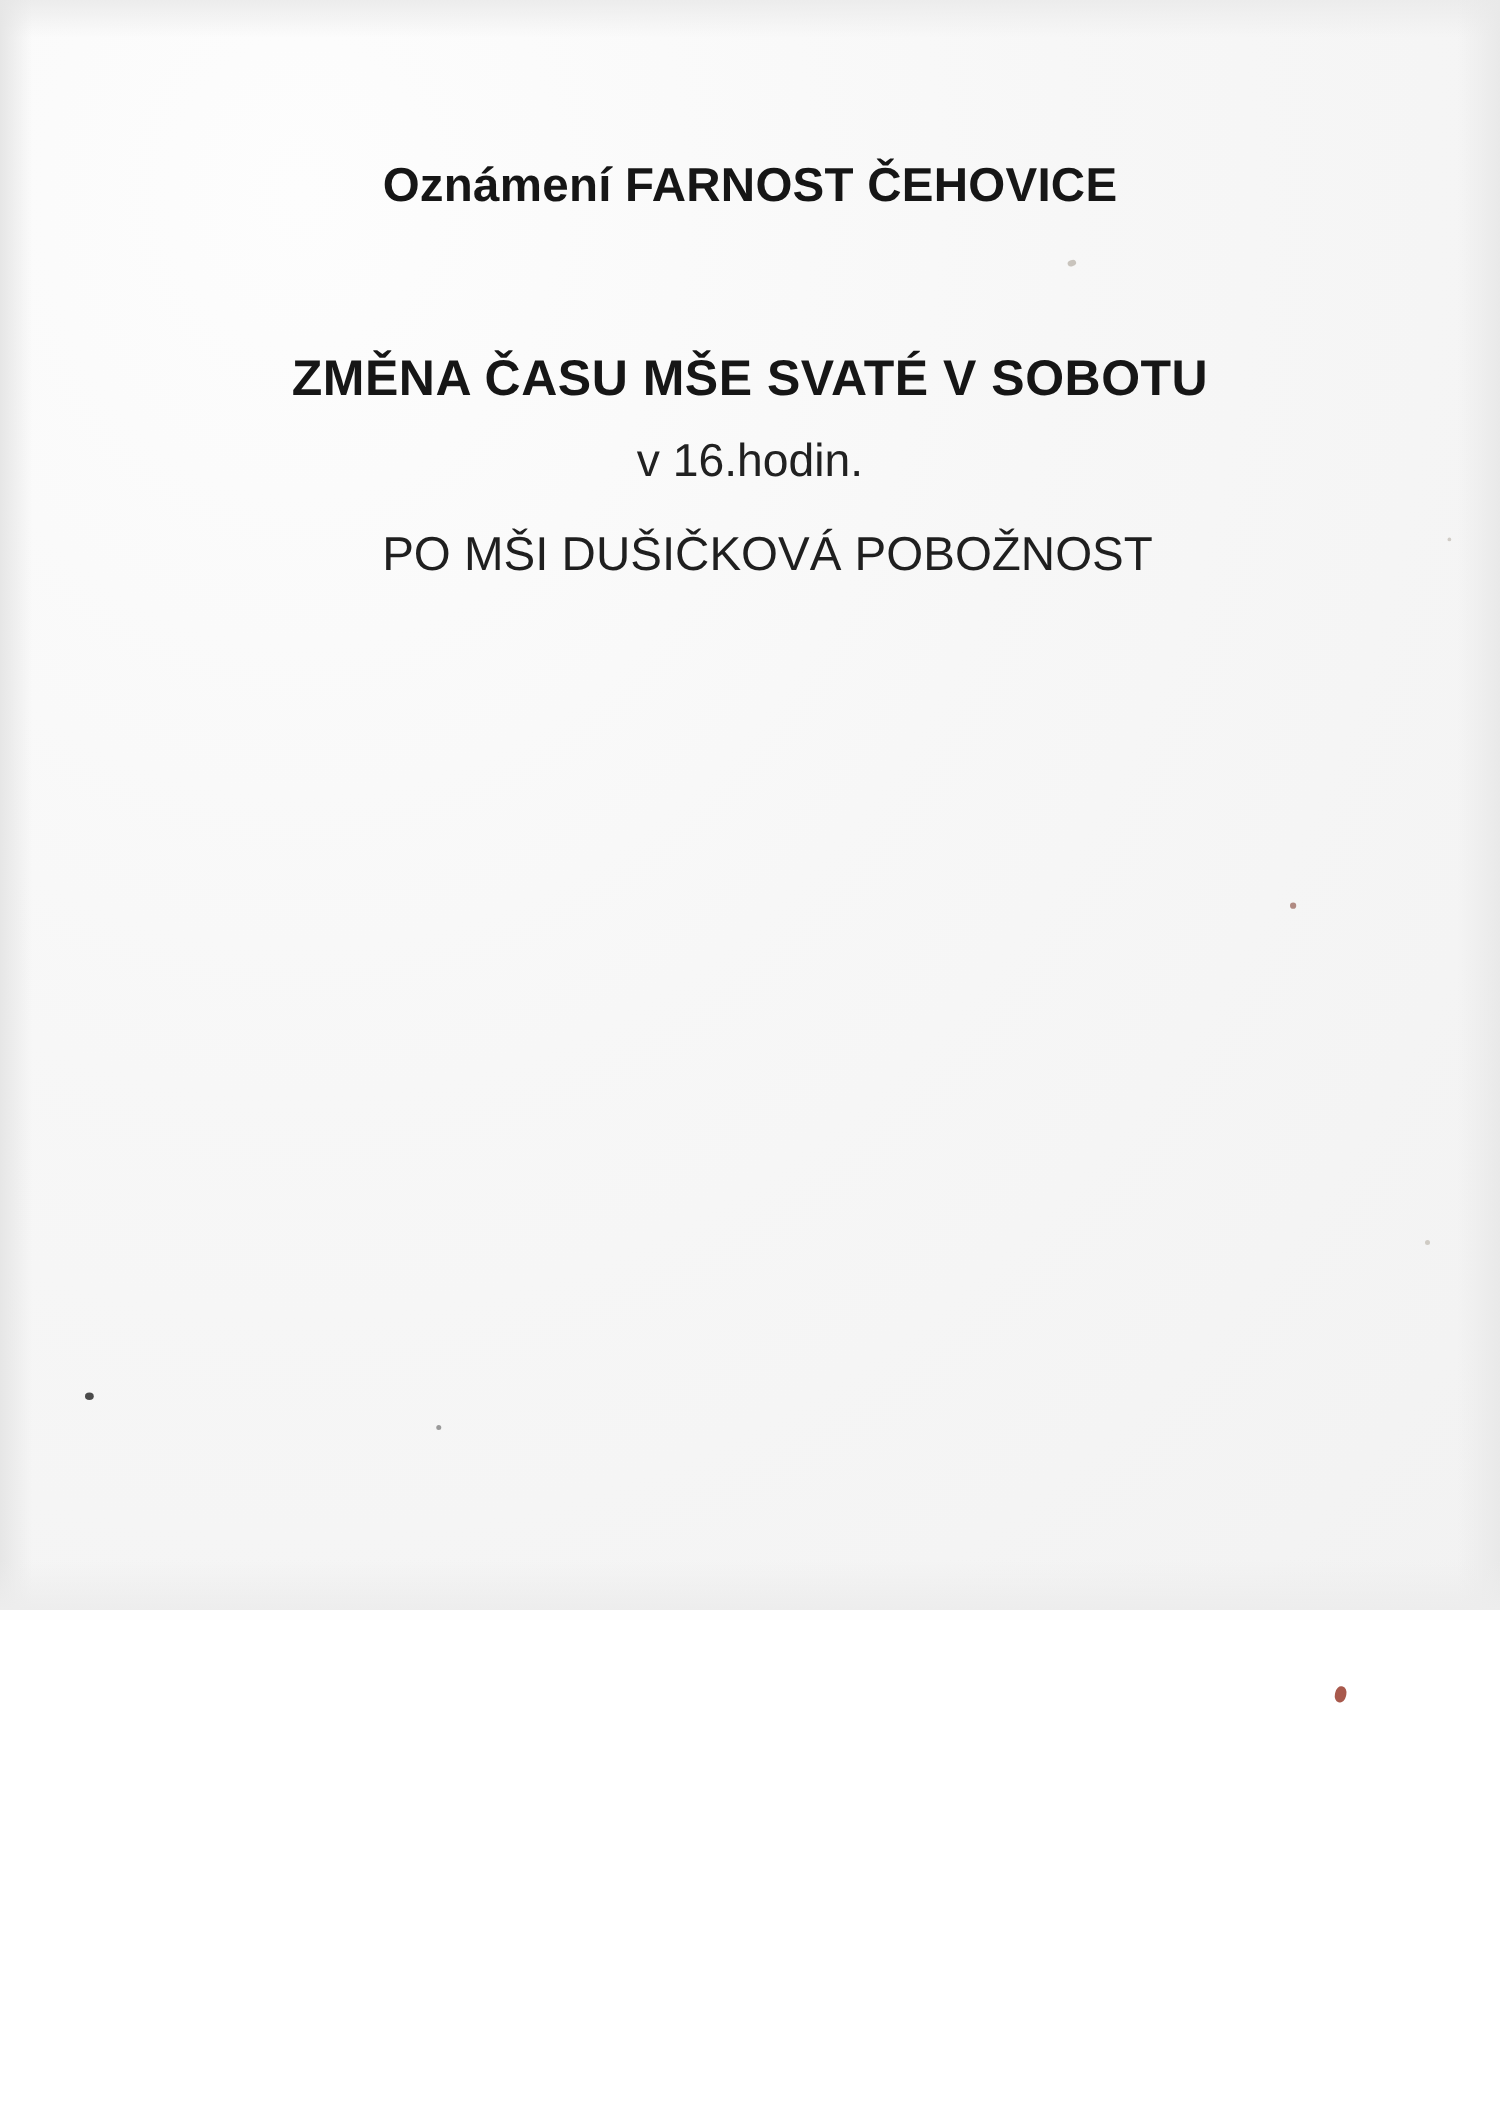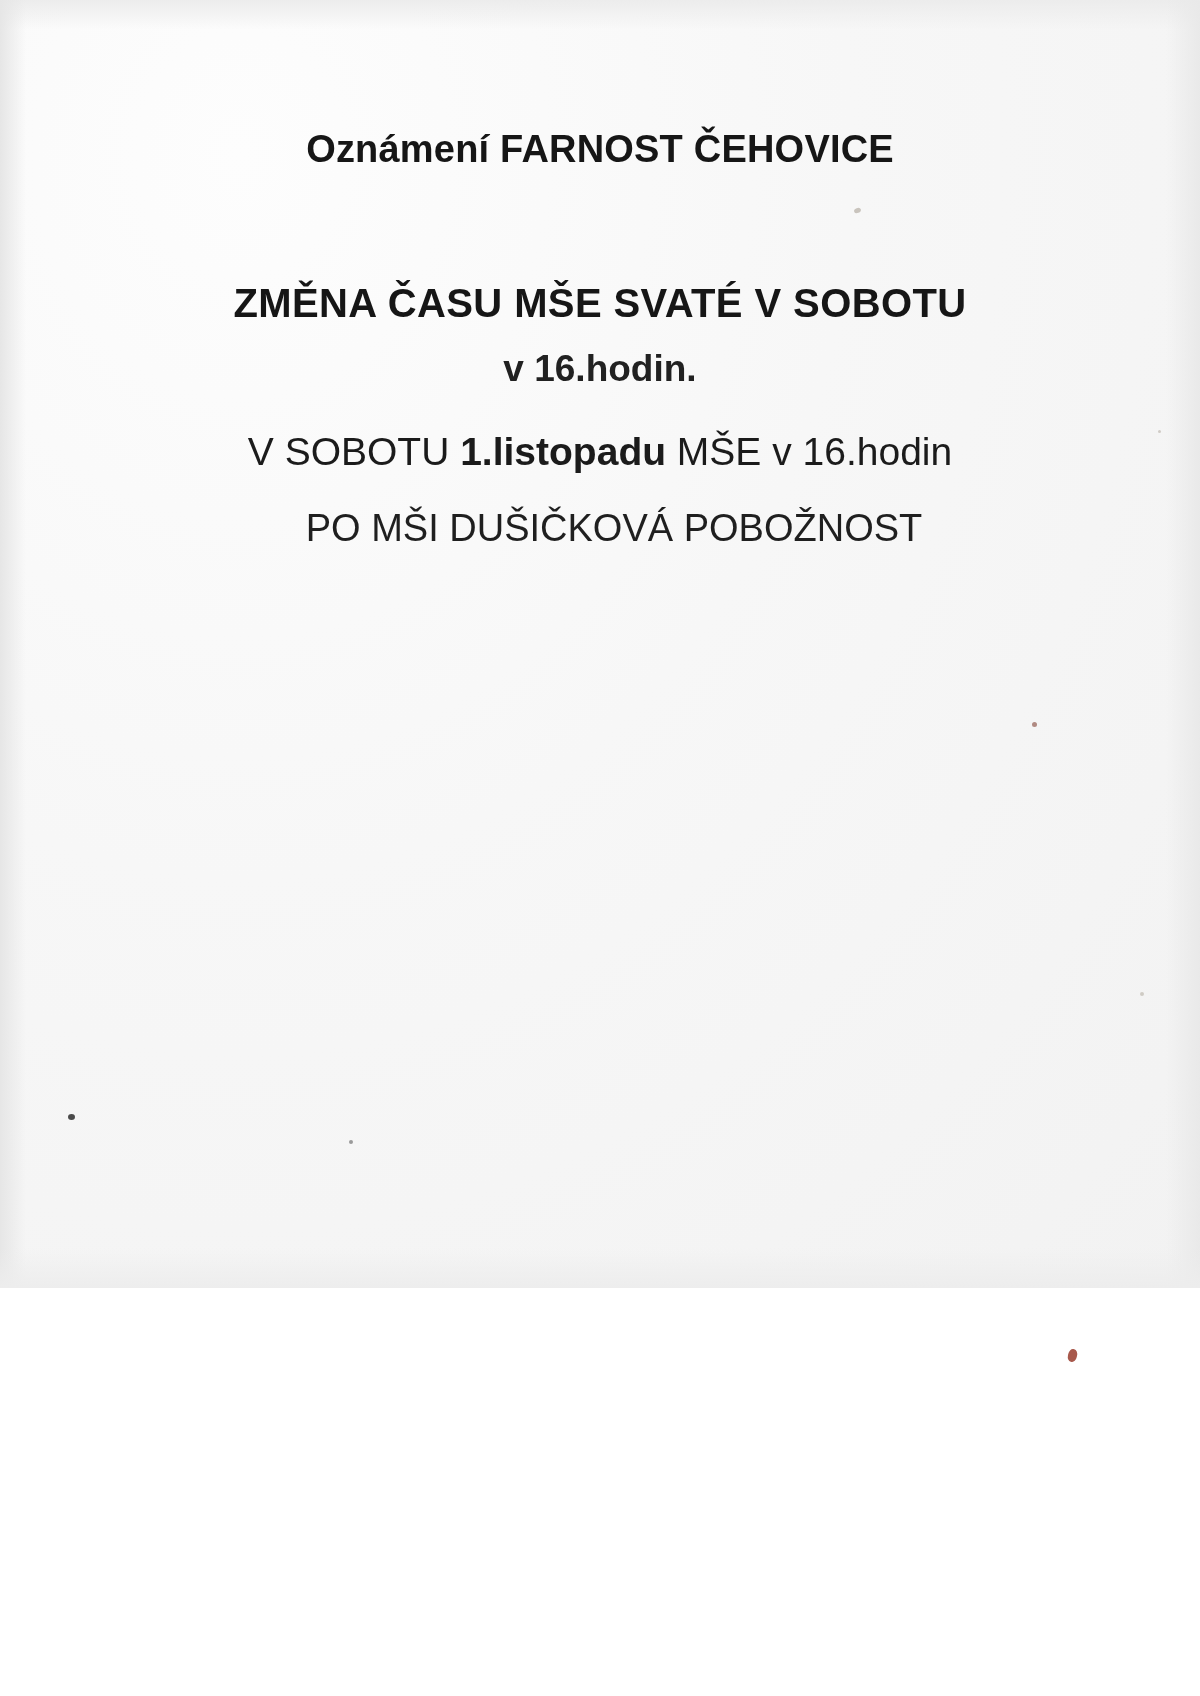--- a/index.html
+++ b/index.html
@@ -77,21 +77,21 @@
     font-size: 40px;
     font-weight: bold;
     letter-spacing: 0.4px;
     color: #161616;
   }
 
   .subline {
     margin: 0;
     padding-top: 22px;
     font-size: 37px;
-    font-weight: bold;
+    font-weight: normal;
     color: #212121;
   }
 
   .line-date {
     margin: 0;
     padding-top: 40px;
     font-size: 39px;
     font-weight: normal;
     color: #1b1b1b;
   }
@@ -141,23 +141,20 @@
   <div class="scan-shade-bottom"></div>
 
   <div class="content">
 
     <h1 class="doc-title">Oznámení FARNOST ČEHOVICE</h1>
 
     <h2 class="headline">ZMĚNA ČASU MŠE SVATÉ V SOBOTU</h2>
 
     <p class="subline">v 16.hodin.</p>
 
-    <p class="line-date">
-      <span>V SOBOTU </span><span class="bold">1.listopadu</span><span> MŠE v 16.hodin</span>
-    </p>
 
     <p class="line-after">PO MŠI DUŠIČKOVÁ POBOŽNOST</p>
 
 
   </div>
 
   <span class="speck speck-a"></span>
   <span class="speck speck-b"></span>
   <span class="speck speck-c"></span>
   <span class="speck speck-d"></span>

